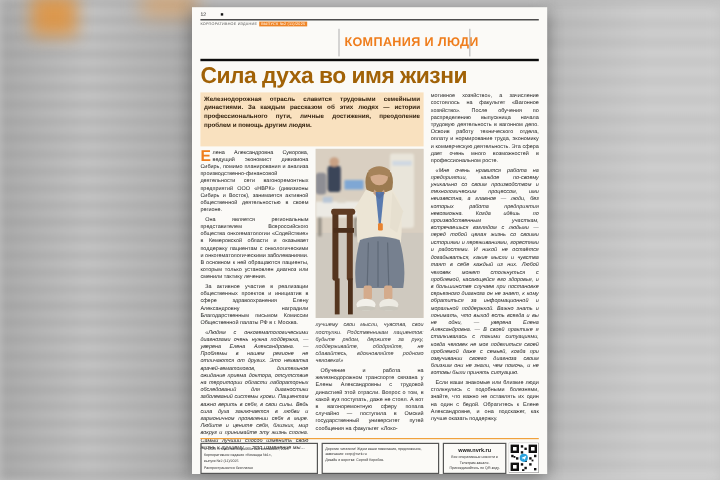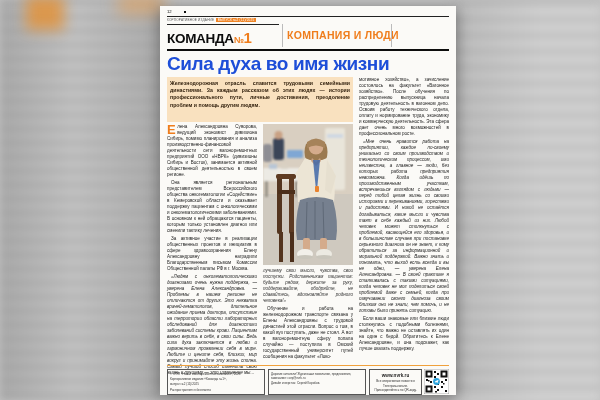--- a/index.html
+++ b/index.html
@@ -47,21 +47,21 @@
     font-size:10.5px;font-weight:800;color:#ef7d1c;letter-spacing:.3px;white-space:nowrap;}
 
   .nvrk{position:absolute;left:228px;top:15px;width:54px;height:25px;}
   .nvrk-name{font-size:11px;font-weight:800;color:#16284a;letter-spacing:-.2px;line-height:1;}
   .nvrk-name .brk{color:#ef7d1c;font-weight:800;}
   .nvrk-sub{font-size:2.4px;color:#d8781e;line-height:1.25;letter-spacing:.2px;margin-top:.5px;}
 
   .black-rule{position:absolute;left:0;top:41px;width:282px;height:2.2px;background:#0d0d0d;}
 
   .headline{position:absolute;left:0;top:45px;width:282px;font-size:19px;font-weight:800;
-    color:#1d4ed8;letter-spacing:-.4px;white-space:nowrap;}
+    color:#a16207;letter-spacing:-.4px;white-space:nowrap;}
 
   .lead{position:absolute;left:0;top:69px;width:180px;height:40px;background:#f9e1bf;
     padding:2.5px 3px;font-size:5.2px;font-weight:700;line-height:1.42;color:#33220f;
     text-align:justify;}
 
   .col{position:absolute;width:90px;font-size:4.55px;line-height:1.33;color:#222;
     text-align:justify;word-break:break-word;}
   .col p{margin:0 0 1.5px 0;text-indent:4px;}
   .col p.first{text-indent:0;}
   .col p.quote{font-style:italic;}
@@ -103,25 +103,20 @@
  <div class="inner">
 
   <div class="pagenum-row">
     <span>12</span><span class="dot"></span>
   </div>
 
   <div class="masthead">
     <span>КОРПОРАТИВНОЕ ИЗДАНИЕ</span><span class="hl">ВЫПУСК №2 (11)/2025</span>
   </div>
 
-  <div class="brand">
-    <div class="brand-text">
-      <span>КОМАНДА</span><span class="no">№</span><span class="one">1</span>
-    </div>
-  </div>
 
   <div class="vdiv" style="left:115px"></div>
   <div class="section-title">КОМПАНИЯ И ЛЮДИ</div>
   <div class="vdiv" style="left:224px"></div>
 
 
   <div class="black-rule"></div>
 
   <div class="headline">Сила духа во имя жизни</div>
 

